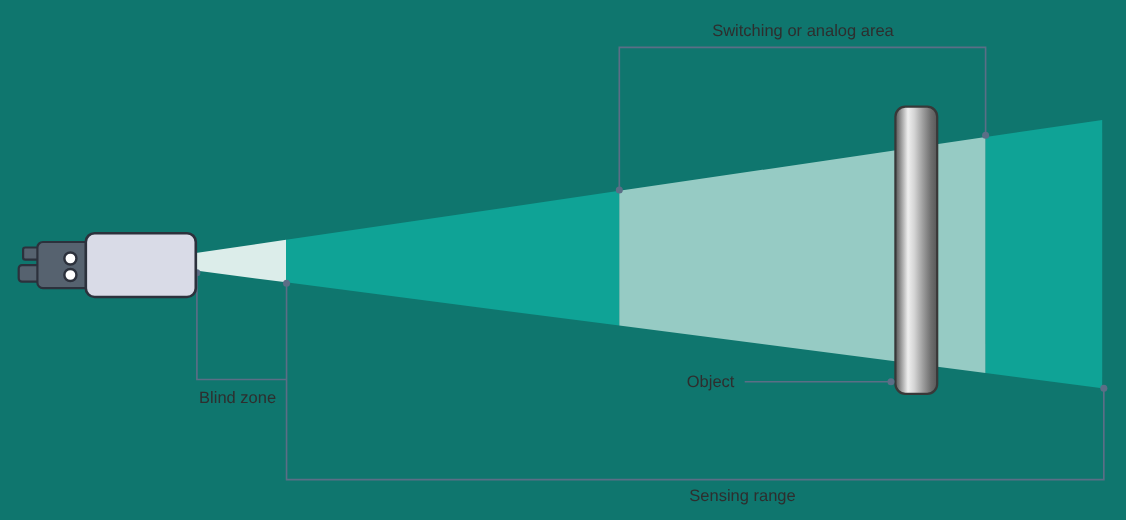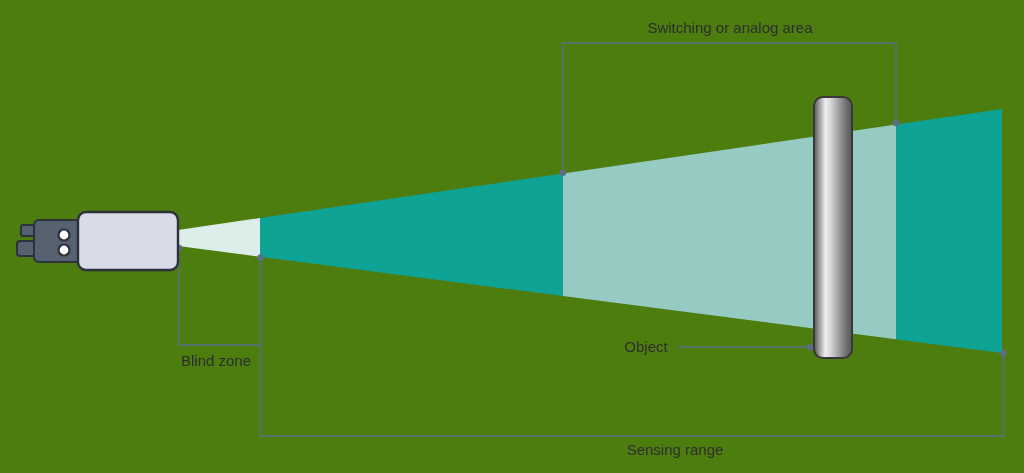--- a/index.html
+++ b/index.html
@@ -4,21 +4,21 @@
 <style>
   html, body {
     margin: 0;
     padding: 0;
     background: #ffffff;
   }
   .stage {
     position: relative;
     width: 1024px;
     height: 473px;
-    background: #4d7c0f;
+    background: #0f766e;
     overflow: hidden;
   }
   svg text {
     font-family: "Liberation Sans", sans-serif;
     font-size: 15px;
     font-weight: 400;
   }
   .anno {
     fill: none;
     stroke-width: 1.5;

